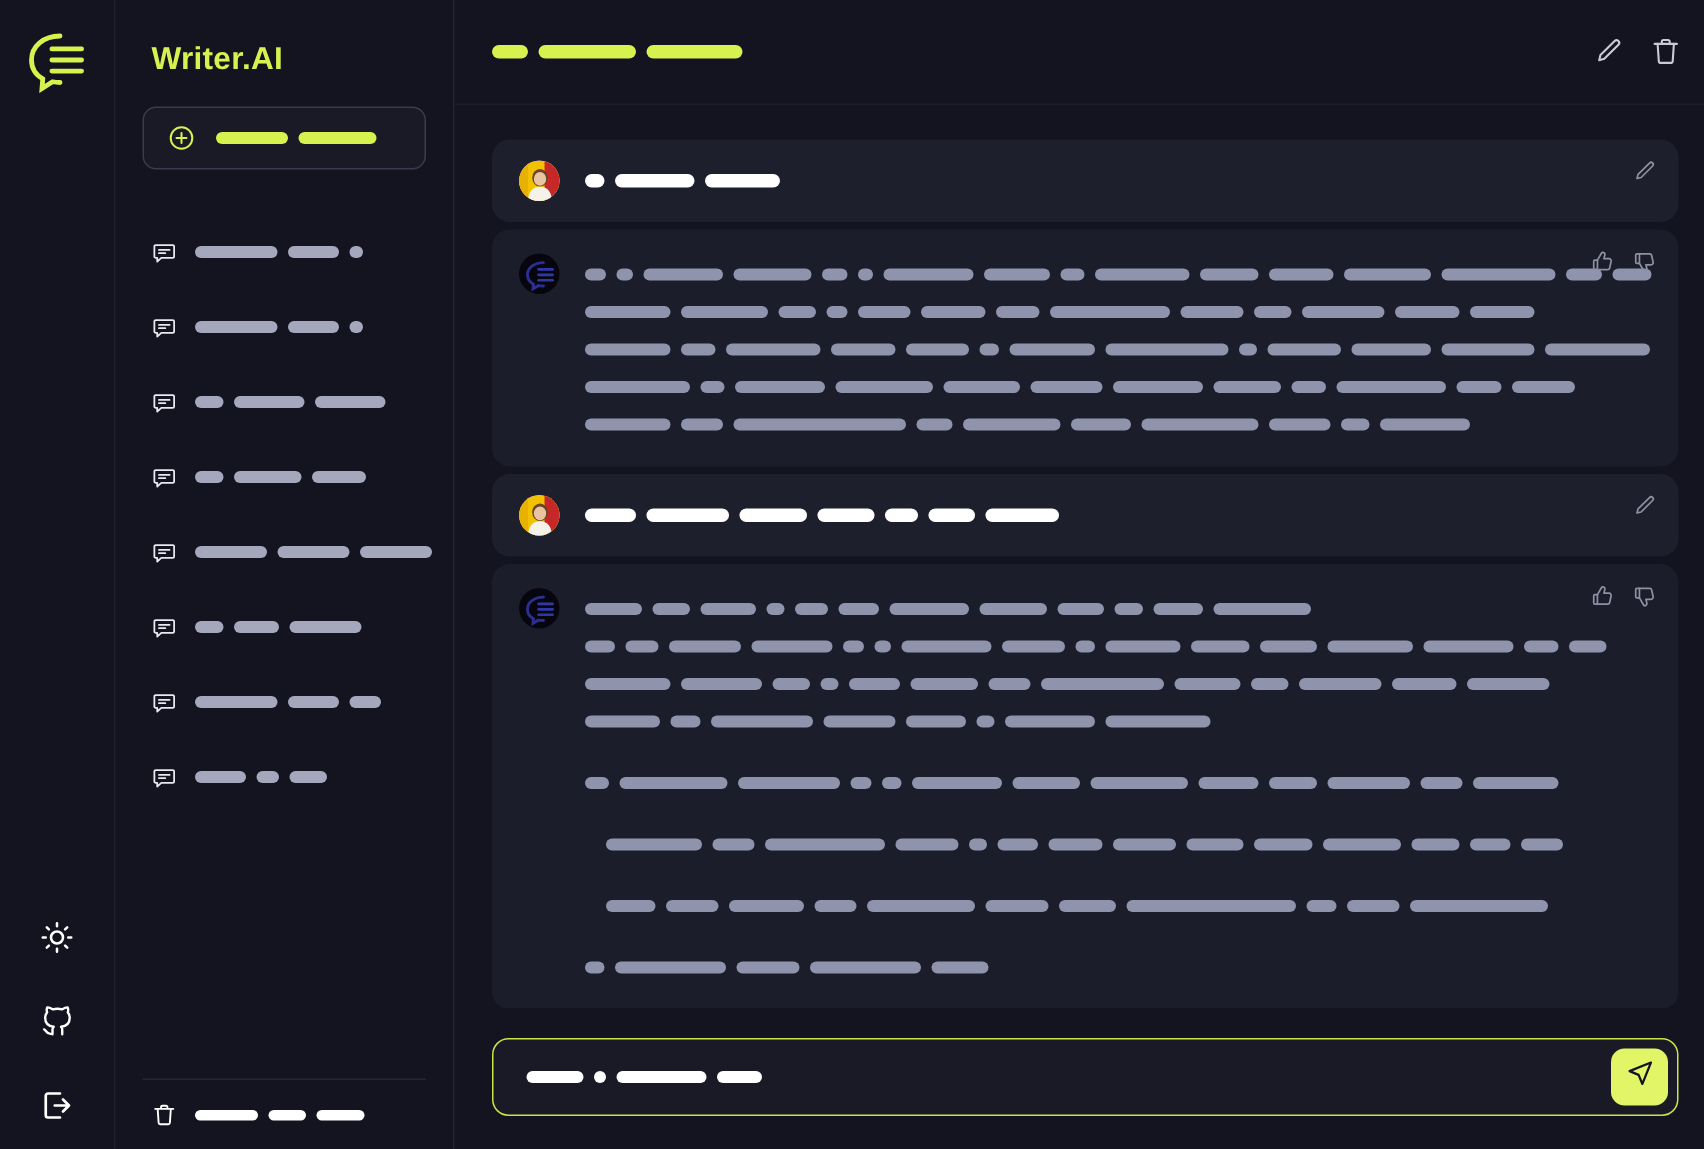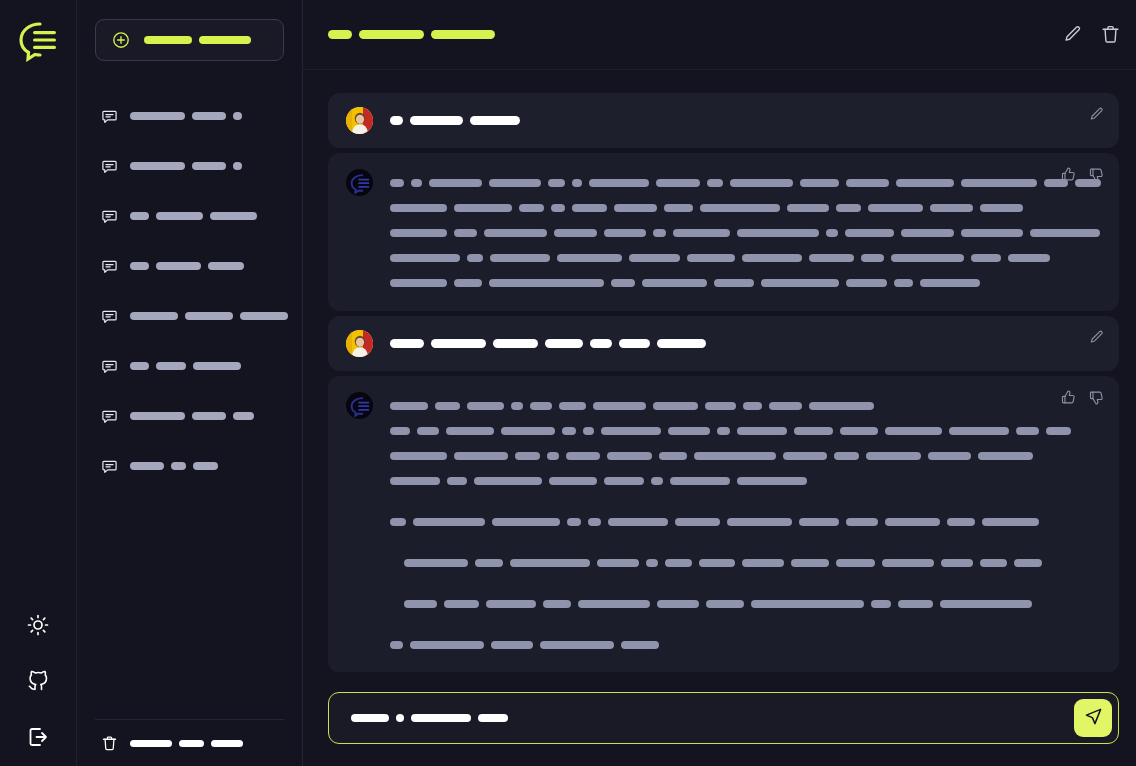--- a/index.html
+++ b/index.html
@@ -182,20 +182,21 @@
       <div class="rail-btn">
         <svg viewBox="0 0 24 24" width="24" height="24" fill="none" stroke="currentColor" stroke-width="1.8" stroke-linecap="round" stroke-linejoin="round">
           <path d="M14 4H6a1.5 1.5 0 0 0-1.5 1.5v13A1.5 1.5 0 0 0 6 20h8"></path>
           <path d="M16 8l4 4-4 4M10.5 12H20"></path>
         </svg>
       </div>
     </div>
   </div>
 
   <div class="sidebar">
+    <div class="brand">Writer.AI</div>
 
     <div class="new-chat">
       <span class="plus-circle">
         <svg viewBox="0 0 20 20" width="18" height="18" fill="none" stroke="#d7f24e" stroke-width="1.5" stroke-linecap="round">
           <circle cx="10" cy="10" r="8"></circle>
           <path d="M10 6.3v7.4M6.3 10h7.4"></path>
         </svg>
       </span>
       <span class="line nc-line" id="nc-bars">
           <span class="bar" style="width: 48px;"></span>

